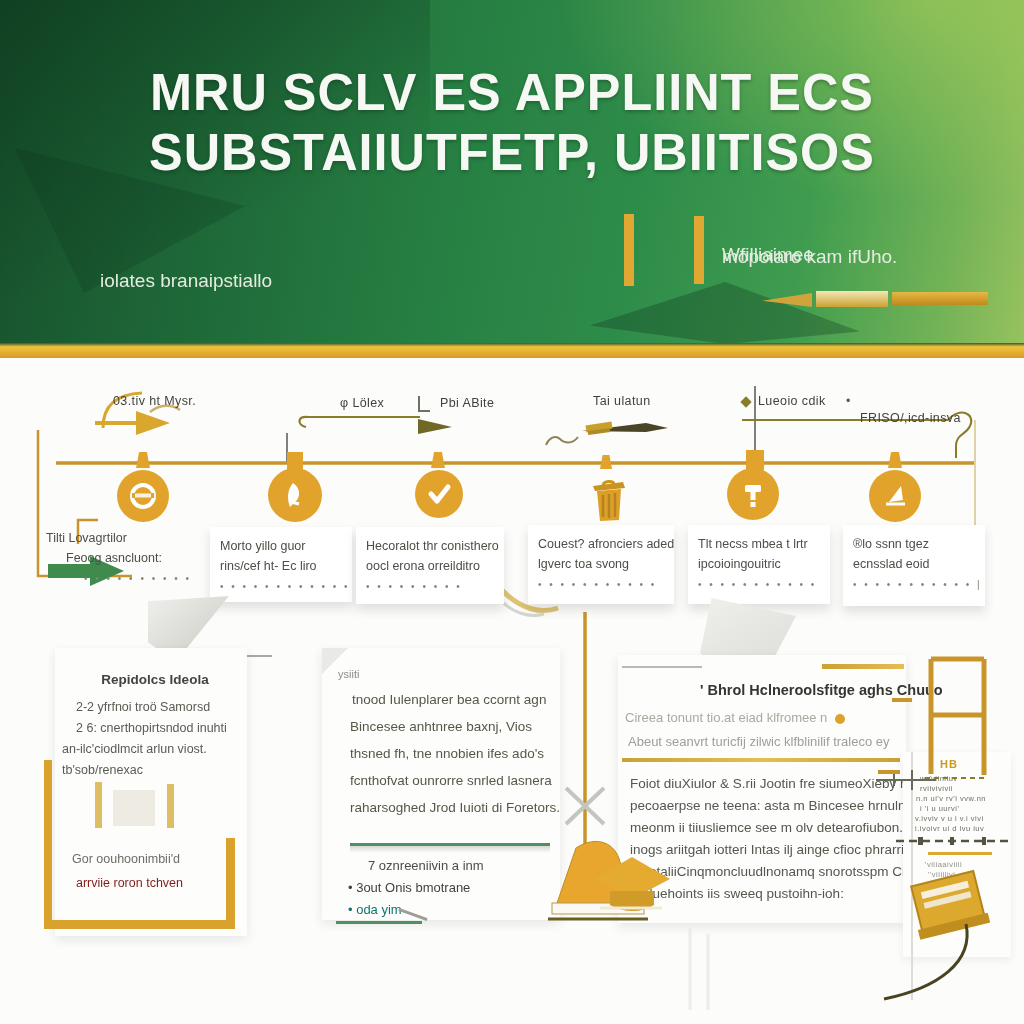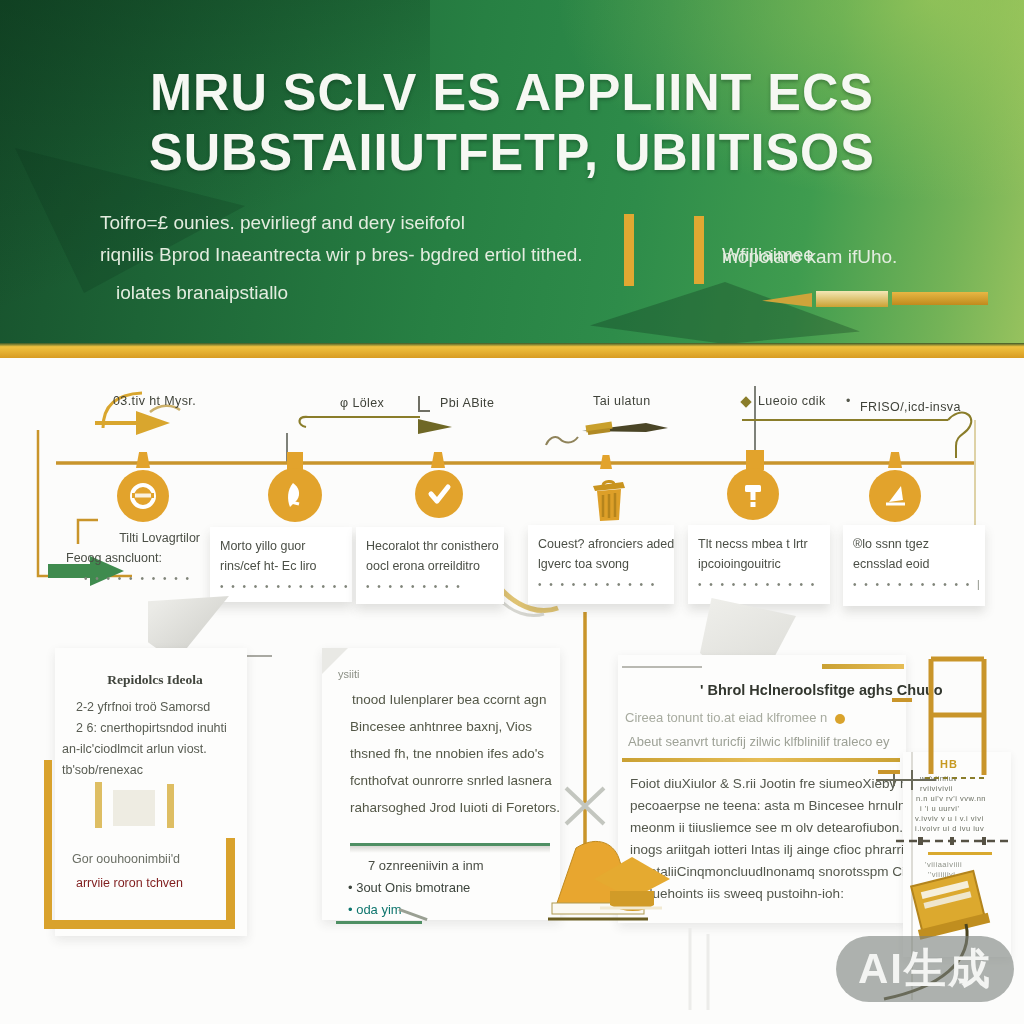--- a/index.html
+++ b/index.html
@@ -59,23 +59,21 @@
 <div class="stage">
 
   <div class="abs hero">
     <div class="abs hero-shade-left"></div>
     <div class="abs hero-light-tr"></div>
     <div class="abs hero-wing-a"></div>
     <div class="abs hero-wing-b"></div>
   </div>
   <div class="abs title" style="top:62px;">MRU SCLV ES APPLIINT ECS</div>
   <div class="abs title" style="top:122px;">SUBSTAIIUTFETP, UBIITISOS</div>
-  <div class="abs intro" style="left:100px;top:212px;">Toifro=£ ounies. pevirliegf and dery iseifofol</div>
-  <div class="abs intro" style="left:100px;top:244px;">riqnilis Bprod Inaeantrecta wir p bres- bgdred ertiol tithed.</div>
-  <div class="abs intro" style="left:100px;top:282px;margin-left:16px;">iolates branaipstiallo</div>
+  <div class="abs intro" style="left:100px;top:270px;">iolates branaipstiallo</div>
   <div class="abs gold-vbar" style="left:624px;top:214px;height:72px;"></div>
   <div class="abs gold-vbar" style="left:694px;top:216px;height:68px;"></div>
   <div class="abs intro" style="left:722px;top:212px;margin-top:32px;">Wfilliaimee</div>
   <div class="abs intro" style="left:722px;top:246px;">mopoiaro kam ifUho.</div>
   <div class="abs pencil-tip"></div>
   <div class="abs pencil-mid"></div>
   <div class="abs pencil-body"></div>
   <div class="abs hero-bar"></div>
 
   <svg class="abs" style="left:0;top:0;" width="1024" height="1024" viewBox="0 0 1024 1024">
@@ -118,21 +116,21 @@
   </svg>
 
   <div class="abs tl-label" style="left:113px;top:394px;">03.tiv ht Mysr.</div>
   <div class="abs tl-label" style="left:340px;top:396px;">φ Lölex</div>
   <div class="abs" style="left:418px;top:396px;width:10px;height:14px;border-left:2px solid #6f6f64;border-bottom:2px solid #6f6f64;"></div>
   <div class="abs tl-label" style="left:440px;top:396px;">Pbi ABite</div>
   <div class="abs tl-label" style="left:593px;top:394px;">Tai ulatun</div>
   <div class="abs" style="left:742px;top:398px;width:8px;height:8px;background:#8a7d2a;transform:rotate(45deg);"></div>
   <div class="abs tl-label" style="left:758px;top:394px;">Lueoio cdik</div>
   <div class="abs tl-label" style="left:846px;top:394px;color:#55584c;">•</div>
-  <div class="abs tl-label" style="left:860px;top:400px;">FRISO/,icd-insva</div>
+  <div class="abs tl-label" style="left:860px;top:411px;">FRISO/,icd-insva</div>
 
   <div class="abs tl-neck" style="left:136px;top:452px;width:14px;height:16px;"></div>
   <div class="tl-icon" style="left:117px;top:470px;width:52px;height:52px;">
     <svg width="32" height="32" viewBox="0 0 32 32">
       <circle cx="16" cy="16" r="11" stroke="#ffffff" stroke-width="4" fill="none"></circle>
       <rect x="5" y="13" width="22" height="5" fill="#e2a32c"></rect>
       <rect x="8" y="13.5" width="16" height="4" fill="#ffffff" opacity=".85"></rect>
     </svg>
   </div>
 
@@ -172,21 +170,21 @@
 
   <div class="abs tl-neck" style="left:888px;top:452px;width:14px;height:16px;"></div>
   <div class="tl-icon" style="left:869px;top:470px;width:52px;height:52px;">
     <svg width="30" height="30" viewBox="0 0 30 30">
       <path d="M9,21 L21,5 L23,19 Z" fill="#ffffff"></path>
       <path d="M6,23 H25" stroke="#ffffff" stroke-width="3"></path>
     </svg>
   </div>
 
   <div class="abs" style="left:32px;top:528px;width:168px;">
-    <div class="s-line" style="padding-left:14px;text-align:right;">Tilti Lovagrtilor</div>
+    <div class="s-line" style="padding-left:14px;">Tilti Lovagrtilor</div>
     <div class="s-line" style="padding-left:34px;">Feoog asncluont:</div>
     <div class="s-dots" style="padding-left:52px;">• • • • • • • • • •</div>
   </div>
   <div class="step-card" style="left:210px;top:527px;width:122px;height:58px;">
     <div class="s-line">Morto yillo guor</div>
     <div class="s-line">rins/cef ht- Ec liro</div>
     <div class="s-dots">• • • • • • • • • • • •</div>
   </div>
   <div class="step-card" style="left:356px;top:527px;width:128px;height:60px;">
     <div class="s-line">Hecoralot thr conisthero</div>
@@ -207,21 +205,21 @@
     <div class="s-line">®lo ssnn tgez</div>
     <div class="s-line">ecnsslad eoid</div>
     <div class="s-dots">• • • • • • • • • • • |</div>
   </div>
 
   <div class="abs ribbon-a"></div>
   <div class="abs ribbon-b"></div>
 
   <div class="abs" style="left:120px;top:655px;width:152px;height:2px;background:#a9a9a2;"></div>
   <div class="panel" style="left:55px;top:648px;width:192px;height:288px;"></div>
-  <div class="abs" style="left:70px;top:672px;width:170px;text-align:center;font-weight:bold;font-size:13.5px;color:#41453d;font-family:Liberation Serif, serif;">Repidolcs Ideola</div>
+  <div class="abs" style="left:70px;top:672px;width:170px;text-align:center;font-weight:bold;font-size:13.5px;color:#41453d;">Repidolcs Ideola</div>
   <div class="abs lc-line" style="left:76px;top:700px;">2-2 yfrfnoi troö Samorsd</div>
   <div class="abs lc-line" style="left:76px;top:721px;">2 6: cnerthopirtsndod inuhti</div>
   <div class="abs lc-line" style="left:62px;top:742px;">an-ilc'ciodlmcit arlun viost.</div>
   <div class="abs lc-line" style="left:62px;top:763px;">tb'sob/renexac</div>
   <div class="abs" style="left:95px;top:782px;width:7px;height:46px;background:rgba(214,174,60,.8);"></div>
   <div class="abs" style="left:167px;top:784px;width:7px;height:44px;background:rgba(214,174,60,.8);"></div>
   <div class="abs" style="left:113px;top:790px;width:42px;height:36px;background:#eeece2;"></div>
   <div class="abs lc-line" style="left:72px;top:852px;color:#6a6e64;">Gor oouhoonimbii'd</div>
   <div class="abs lc-line" style="left:76px;top:876px;color:#7f1d1d;">arrviie roron tchven</div>
   <div class="abs" style="left:44px;top:760px;width:8px;height:169px;background:#d9a22c;"></div>
@@ -311,17 +309,14 @@
     <g transform="rotate(-14 948 902)">
       <rect x="916" y="878" width="64" height="46" fill="#dca92e" stroke="#b3841c" stroke-width="2"></rect>
       <rect x="924" y="886" width="48" height="7" fill="#f6efdb"></rect>
       <rect x="924" y="897" width="48" height="6" fill="#efe6cc"></rect>
       <rect x="912" y="922" width="72" height="10" fill="#c08e1f"></rect>
     </g>
     <path d="M966,924 C974,962 938,988 884,999" stroke="#4a431f" stroke-width="3" fill="none"></path>
     <path d="M690,928 V1010 M708,934 V1010" stroke="#ececea" stroke-width="3"></path>
   </svg>
 
-  <div class="abs watermark">
-    <span>AI生成</span>
-  </div>
 
 </div>
 
 </body></html>

